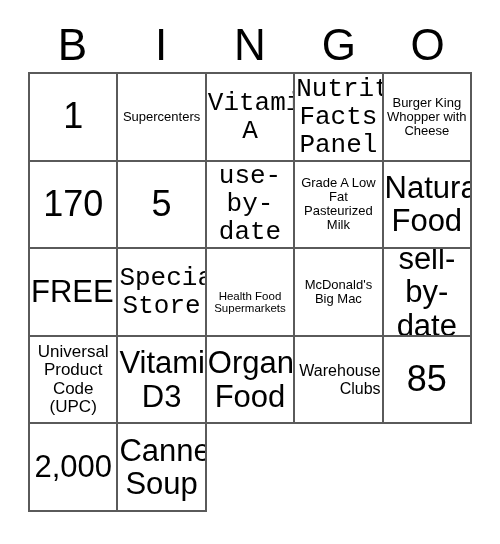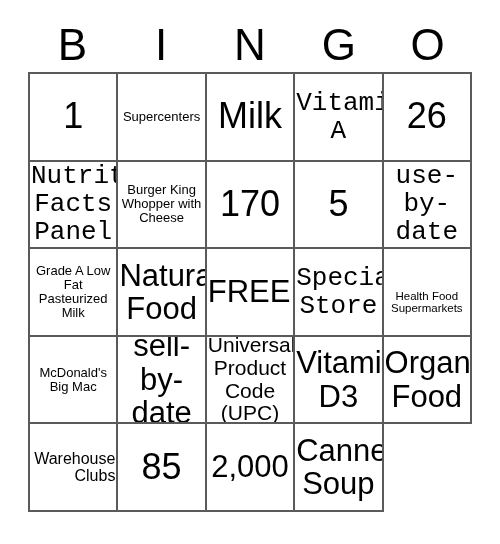--- a/index.html
+++ b/index.html
@@ -79,21 +79,21 @@
     line-height: 1.08;
     white-space: pre-line;
     word-break: normal;
     hyphens: none;
   }
 
   
   .fs-xxl .cell-text { font-size: 36px; }
   .fs-xl  .cell-text { font-size: 31px; }
   .fs-lg  .cell-text { font-size: 26px; font-family: Liberation Mono, monospace; }
-  .fs-md  .cell-text { font-size: 21px; }
+  .fs-md  .cell-text { font-size: 17px; }
   .fs-sm  .cell-text { font-size: 16px; text-align: right; }
   .fs-xs  .cell-text { font-size: 13px; }
   .fs-xxs .cell-text { font-size: 11.5px; margin-top: 20px; }
 </style>
 </head>
 <body>
 
 <div id="card">
 
   <div id="header-row">
@@ -104,28 +104,22 @@
     <div class="header-letter">O</div>
   </div>
 
   <div id="grid">
       <div class="cell fs-xxl">
         <span class="cell-text">1</span>
       </div>
       <div class="cell fs-xs">
         <span class="cell-text">Supercenters</span>
       </div>
-      <div class="cell fs-xxl">
-        <span class="cell-text">Milk</span>
-      </div>
       <div class="cell fs-lg">
         <span class="cell-text">Vitamin A</span>
-      </div>
-      <div class="cell fs-xxl">
-        <span class="cell-text">26</span>
       </div>
       <div class="cell fs-lg">
         <span class="cell-text">Nutrition Facts Panel</span>
       </div>
       <div class="cell fs-xs">
         <span class="cell-text">Burger King Whopper with Cheese</span>
       </div>
       <div class="cell fs-xxl">
         <span class="cell-text">170</span>
       </div>

